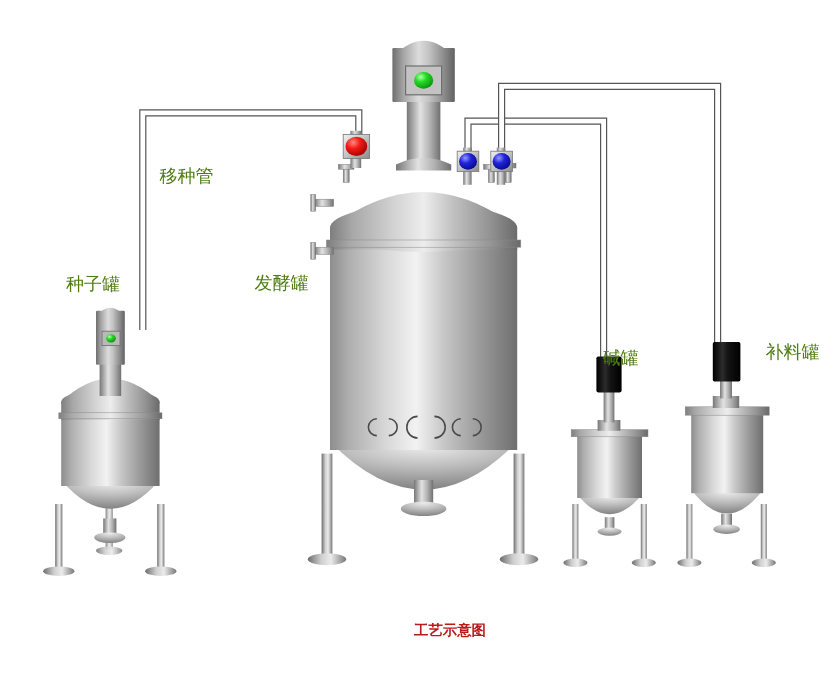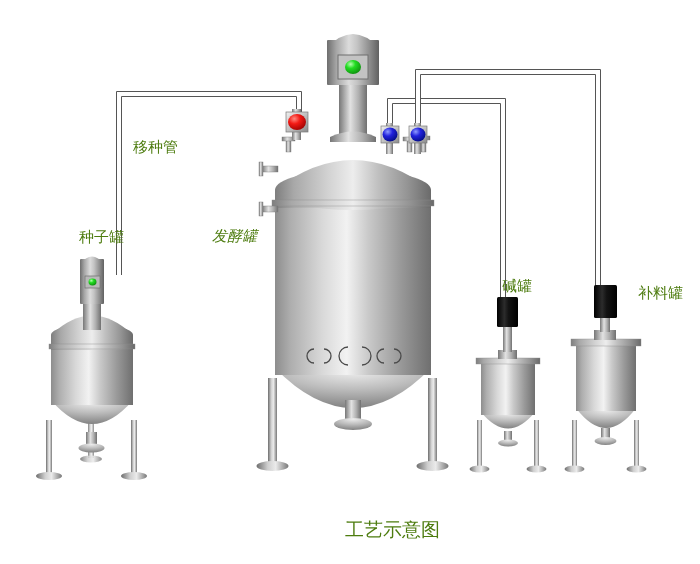--- a/index.html
+++ b/index.html
@@ -2,22 +2,22 @@
 <html><head>
 <meta charset="utf-8">
 <style>
   html,body{margin:0;padding:0;background:#ffffff;}
   body{width:700px;height:564px;position:relative;overflow:hidden;
        font-family:"DejaVu Sans","Liberation Sans",sans-serif;}
   #stage{position:absolute;left:0;top:0;width:700px;height:564px;}
   svg{display:block;}
   .lbl{position:absolute;color:#4d7c0f;font-size:15px;line-height:1;white-space:nowrap;
        font-family:"DejaVu Sans","Liberation Sans",sans-serif;}
-  .caption{position:absolute;color:#4d7c0f;font-size:19px;white-space:nowrap;
-       font-family:"DejaVu Sans","Liberation Sans",sans-serif;}
+  .caption{position:absolute;color:#b91c1c;font-size:12px;white-space:nowrap;
+       font-family:"DejaVu Sans","Liberation Sans",sans-serif;font-weight:bold;}
 </style>
 </head>
 <body>
 
 <div id="stage">
 <svg width="700" height="564" viewBox="0 0 700 564" xmlns="http://www.w3.org/2000/svg">
   <defs>
     <linearGradient id="gBody" x1="0" y1="0" x2="1" y2="0">
       <stop offset="0" stop-color="#8d8d8d"></stop>
       <stop offset="0.10" stop-color="#aeaeae"></stop>
@@ -246,18 +246,18 @@
     <ellipse cx="605.5" cy="441" rx="11" ry="4" fill="url(#gBottom)"></ellipse>
     <rect x="576" y="345" width="60" height="66" fill="url(#gBody)"></rect>
     <rect x="571" y="339" width="70" height="7" fill="url(#gHead)" stroke="#8a8a8a" stroke-width="0.4"></rect>
     <rect x="594" y="330" width="22" height="10" fill="url(#gShaft)"></rect>
     <rect x="600" y="300" width="10" height="32" fill="url(#gShaft)"></rect>
     <rect x="594" y="285" width="23" height="33" rx="1.5" fill="url(#gBlack)"></rect>
   </g>
 </svg>
 </div>
 
-<div class="lbl" style="left:55px;  top:230px;margin-left:24px;">种子罐</div>
+<div class="lbl" style="left:55px;  top:230px;">种子罐</div>
 <div class="lbl" style="left:133px; top:140px;">移种管</div>
-<div class="lbl" style="left:212px; top:229px;font-style:italic;">发酵罐</div>
-<div class="lbl" style="left:502px; top:279px;">碱罐</div>
+<div class="lbl" style="left:212px; top:229px;">发酵罐</div>
+<div class="lbl" style="left:502px; top:291px;">碱罐</div>
 <div class="lbl" style="left:638px; top:286px;">补料罐</div>
 <div class="caption" style="left:345px; top:517px;">工艺示意图</div>
 
 </body></html>

